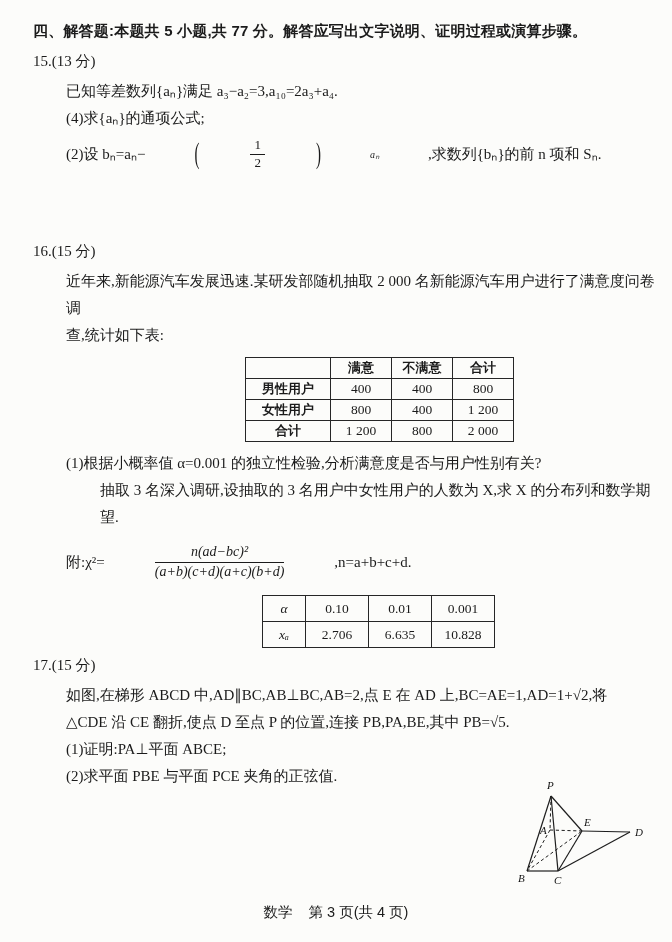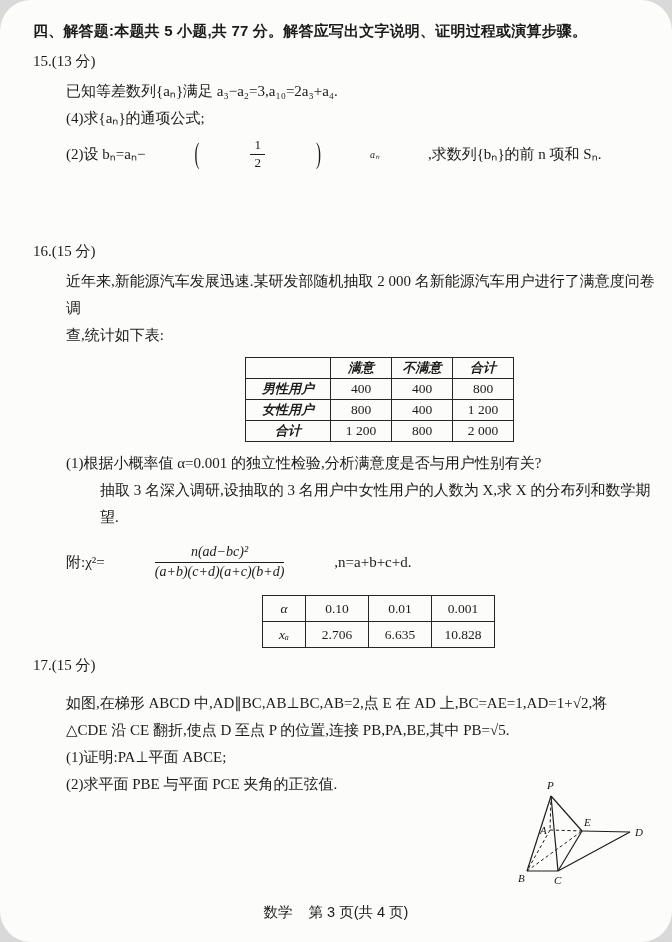--- a/index.html
+++ b/index.html
@@ -1,19 +1,19 @@
 <!DOCTYPE html>
 <html><head>
 <meta charset="utf-8">
 <style>
   html,body { margin:0; padding:0; background:#d9d9d9; }
   .page {
     position:relative; width:672px; height:942px; margin:0 auto;
     background:#fcfcfa; color:#1b1b1b; overflow:hidden;
-    font-family:"Liberation Serif", serif; font-size:15px;border-radius:31px;
+    font-family:"Liberation Serif", serif; font-size:15px;
   }
   .section-header {
     position:absolute; top:22px; left:33px; right:20px;
     font-family:"Liberation Sans", sans-serif; font-weight:bold; font-size:15px;
     letter-spacing:0.2px;
   }
   .qblock { position:absolute; left:0; right:0; }
   .qnum { margin-left:33px; line-height:26px; font-size:15px; }
   .line { margin-left:66px; margin-right:14px; line-height:27px; font-size:15px; }
   .line.extra-indent { margin-left:100px; }
@@ -26,21 +26,21 @@
   .frac.small { font-size:13px; }
   .frac.chi { font-size:14px; font-style:italic; }
   .bigparen { display:inline-block; transform:scaleY(1.9); font-size:15px; padding:0 1px; font-weight:400; }
   sup.exp { font-size:10px; vertical-align:10px; font-style:italic; letter-spacing:0.5px; }
 
   
   table { border-collapse:collapse; background:#fcfcfa; }
   .datatable { margin:8px 0 0 245px; font-size:13.5px; }
   .datatable td { border:1.6px solid #262626; text-align:center; height:20px; padding:0 6px; }
   .datatable td.rowlabel, .datatable td.colhead {
-    font-family:"Liberation Sans", sans-serif; font-weight:bold; font-size:13px;font-style:italic;
+    font-family:"Liberation Sans", sans-serif; font-weight:bold; font-size:13px;
   }
   .datatable td.rowlabel { width:72px; }
   .datatable td.val { width:48px; font-family:"Liberation Serif", serif; }
   .crittable { margin:10px 0 0 262px; font-size:13.5px; }
   .crittable td { border:1.6px solid #262626; text-align:center; height:25px; padding:0 8px; }
   .crittable td.sym { font-style:italic; width:26px; }
   .crittable td.val { width:46px; }
 
   .figure { position:absolute; left:492px; top:778px; }
   .figure text { font-family:"Liberation Serif", serif; font-style:italic; font-size:11px; fill:#161616; }
@@ -134,21 +134,21 @@
         <td class="val">2.706</td>
         <td class="val">6.635</td>
         <td class="val">10.828</td>
       </tr>
     </tbody>
       </table>
   </div>
 
   <div class="qblock" style="top:652px;">
     <div class="qnum">17.(15 分)</div>
-    <div class="line" style="margin-top:12px;">如图,在梯形 ABCD 中,AD∥BC,AB⊥BC,AB=2,点 E 在 AD 上,BC=AE=1,AD=1+√2,将</div>
+    <div class="line" style="margin-top:4px;">如图,在梯形 ABCD 中,AD∥BC,AB⊥BC,AB=2,点 E 在 AD 上,BC=AE=1,AD=1+√2,将</div>
     <div class="line">△CDE 沿 CE 翻折,使点 D 至点 P 的位置,连接 PB,PA,BE,其中 PB=√5.</div>
     <div class="line">(1)证明:PA⊥平面 ABCE;</div>
     <div class="line">(2)求平面 PBE 与平面 PCE 夹角的正弦值.</div>
   </div>
 
   <div class="figure">
     <svg width="170" height="132" viewBox="0 0 170 132">
 
       <g stroke="#1e1e1e" stroke-width="1.2" fill="none">
         <line x1="59" y1="18" x2="35" y2="93"></line>

